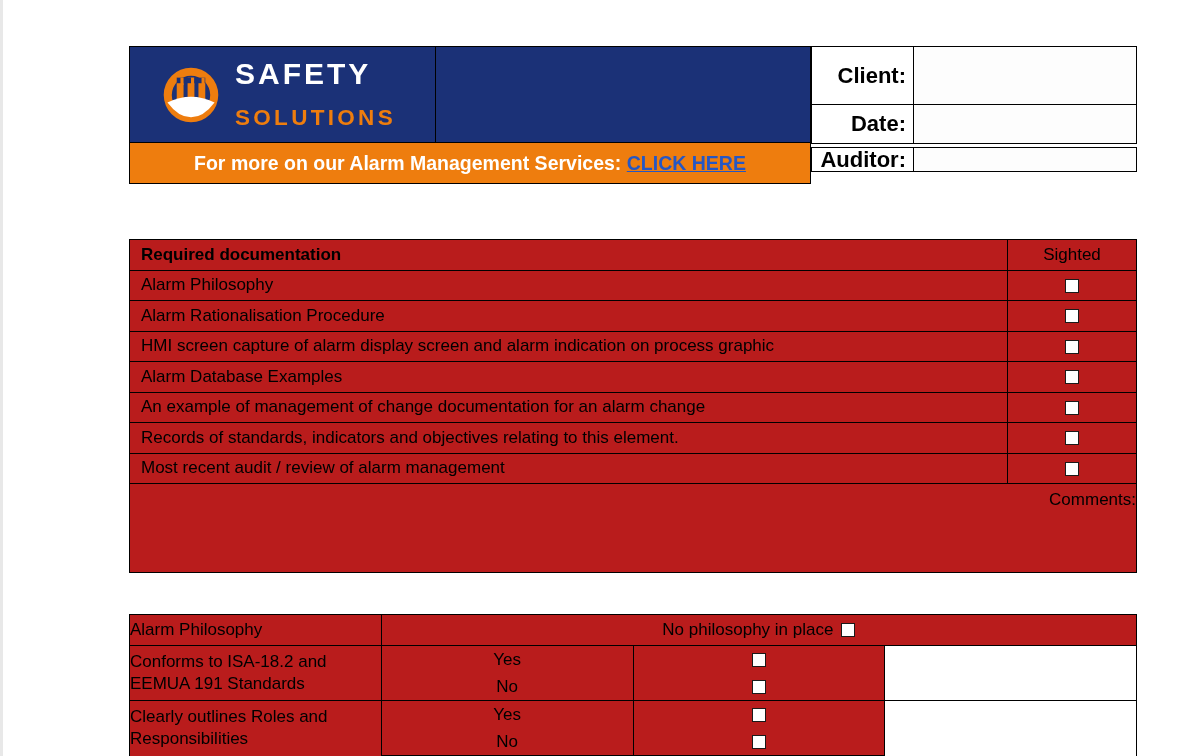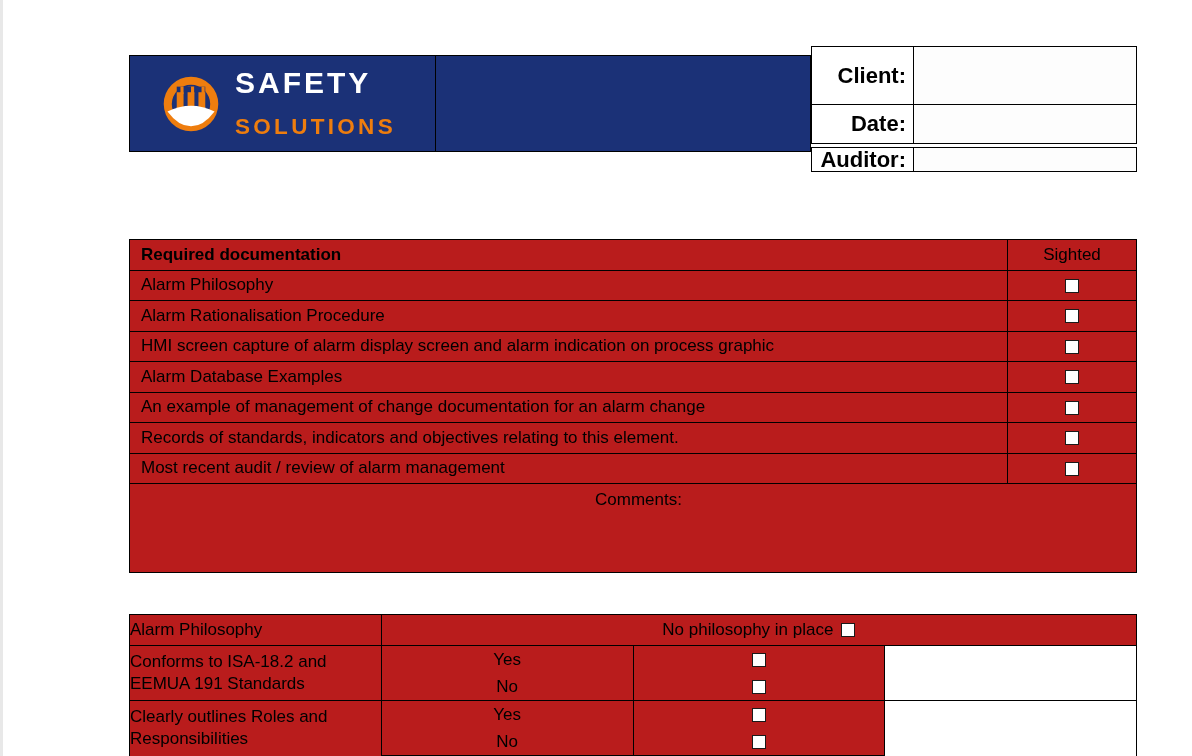--- a/index.html
+++ b/index.html
@@ -7,21 +7,21 @@
     width:1192px;height:756px;overflow:hidden;
     background:#ffffff;
     font-family:"Liberation Sans","DejaVu Sans",sans-serif;
     color:#000;
   }
   .page{position:relative;width:1192px;height:756px;background:#fff;}
   .page-edge{position:absolute;left:0;top:0;width:3px;height:756px;background:#e8e8e8;}
 
   
   .header{position:absolute;left:129px;top:46px;width:1008px;height:138px;}
-  .hdr-left{position:absolute;left:0;top:9px;width:682px;height:97px;
+  .hdr-left{position:absolute;left:0;top:0;width:682px;height:97px;
     background:#1b3177;border:1.5px solid #000;box-sizing:border-box;}
   .hdr-logo-cell{position:absolute;left:0;top:0;width:306px;height:100%;
     border-right:1.5px solid #000;box-sizing:border-box;
     display:flex;align-items:center;}
   .logo-wrap{display:flex;align-items:center;gap:13px;padding-left:30px;}
   .logo-mark{width:62px;height:62px;flex:0 0 auto;}
   .logo-words{display:flex;flex-direction:column;line-height:1;}
   .logo-w1{color:#ffffff;font-weight:bold;font-size:30px;letter-spacing:3.0px;}
   .logo-w2{color:#ee7d0e;font-weight:bold;font-size:22.5px;letter-spacing:3.3px;margin-top:18px;}
   .hdr-title-cell{position:absolute;left:306px;top:0;right:0;height:100%;
@@ -47,21 +47,21 @@
   
   .tbl{position:absolute;border-collapse:collapse;table-layout:fixed;background:#b91c1c;}
   .tbl td,.tbl th{border:1.3px solid #000;padding:0;vertical-align:middle;
     font-weight:normal;font-size:17px;}
 
   .doc-table{left:129px;top:239px;width:1008px;}
   .doc-table td{height:29.5px;}
   .doc-table .c-text{padding-left:11px;text-align:left;}
   .doc-table .c-check{width:128px;text-align:center;}
   .doc-table .hdr-name{font-weight:bold;}
-  .doc-table .comments-cell{height:82px;vertical-align:top;padding:6px 0 0 11px;text-align:center;}
+  .doc-table .comments-cell{height:82px;vertical-align:top;padding:6px 0 0 11px;text-align:right;}
 
   .phil-table{left:129px;top:614px;width:1008px;}
   .phil-table td{vertical-align:middle;}
   .phil-hdr-l{font-weight:bold;padding-left:11px;height:30px;text-align:left;border-right:none;}
   .phil-hdr-r{height:30px;text-align:center;border-left:none;padding-right:0;}
   .q-cell{width:426px;padding:6px 8px 6px 11px;text-align:left;line-height:1.32;}
   .yn-cell{width:70px;text-align:center;}
   .cb-cell{width:98px;text-align:center;}
   .cmt-cell{background:#fff;}
   .yn-row-top td{height:27px;border-bottom:none;}
@@ -95,20 +95,23 @@
             <path d="M12 62 Q50 44 88 62 Q70 86 50 86 Q30 86 12 62 Z" fill="#ffffff"></path>
           </svg>
           <div class="logo-words">
             <span class="logo-w1">SAFETY</span>
             <span class="logo-w2">SOLUTIONS</span>
           </div>
         </div>
       </div>
     </div>
 
+    <div class="hdr-banner">
+      <span class="banner-text"><span>For more on our Alarm Management Services:</span> <a class="banner-link" href="#">CLICK HERE</a></span>
+    </div>
 
     <div class="hdr-right">
       <div class="hr-row r1">
         <div class="hr-label">Client:</div>
         <div class="hr-value"></div>
       </div>
       <div class="hr-row r2">
         <div class="hr-label">Date:</div>
         <div class="hr-value"></div>
       </div>

